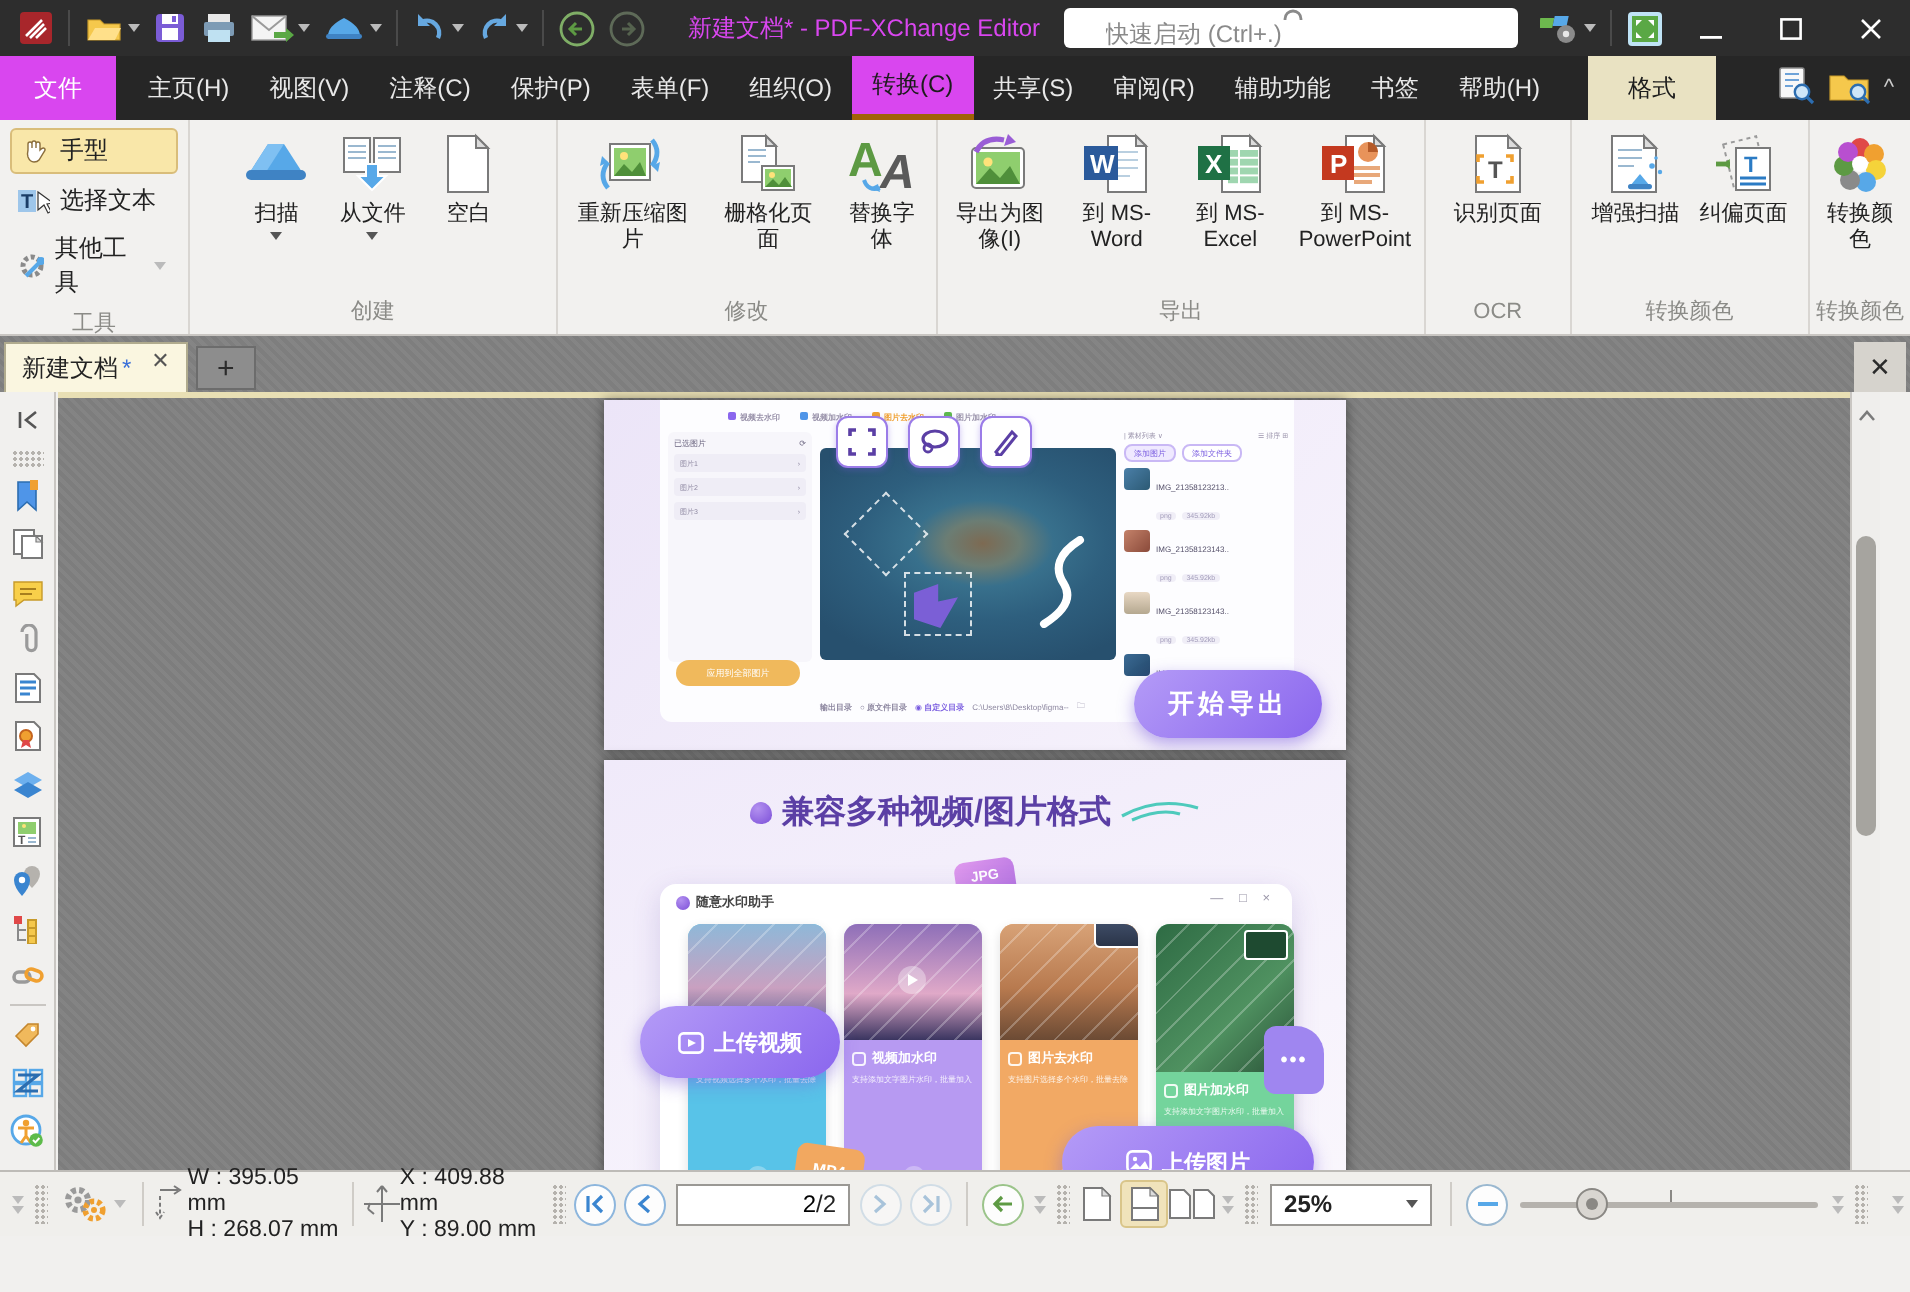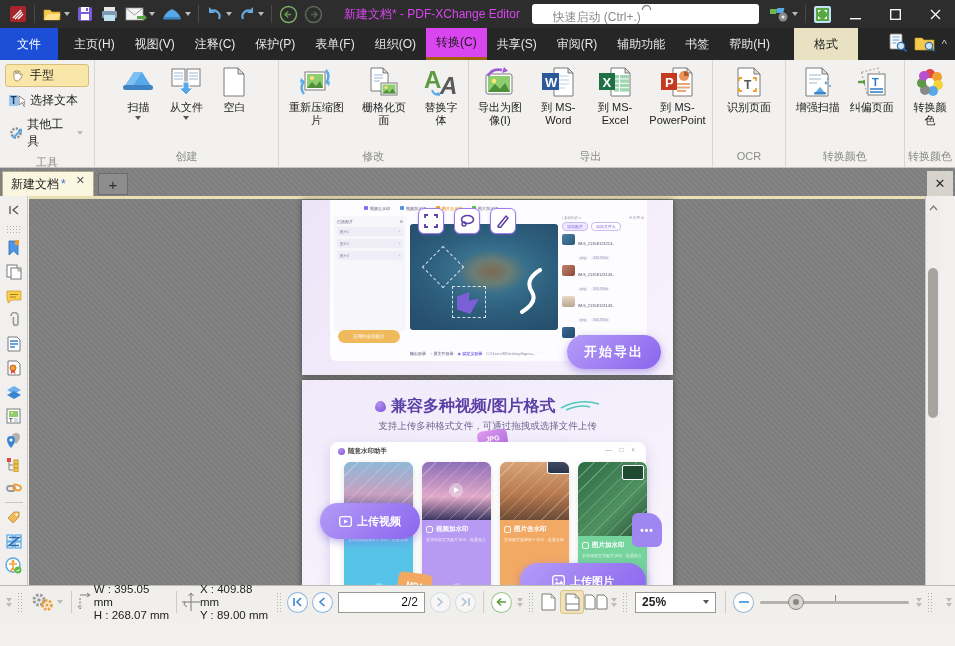--- a/index.html
+++ b/index.html
@@ -22,21 +22,21 @@
     font-family:inherit; background:transparent; }
   .tb-search input::placeholder { color:#8a8a8a; }
   .win-btns { margin-left:auto; display:flex; height:28px; }
   .win-btn { width:40px; height:28px; display:flex; align-items:center; justify-content:center;
     color:#fff; font-size:13px; cursor:pointer; }
 
   
   .tabrow { position:absolute; left:0; top:28px; width:955px; height:32px; background:#262626;
     display:flex; align-items:stretch; }
   .rtab { display:flex; align-items:center; padding:0 10px; color:#e8e8e8; font-size:12px; cursor:pointer; }
-  .rtab.file { background:#1d4ed8; color:#fff; padding:0 17px; margin-right:6px;text-align:right; }
+  .rtab.file { background:#d946ef; color:#fff; padding:0 17px; margin-right:6px;text-align:right; }
   .rtab.active { background:#d946ef; color:#1c1c1c; border-bottom:3px solid #a16207; }
   .rtab.format { background:#e9e2c2; color:#1c1c1c; margin-left:14px; padding:0 20px; }
   .tabrow-right { margin-left:auto; display:flex; align-items:center; gap:6px; padding-right:8px; }
 
   
   .ribbon { position:absolute; left:0; top:60px; width:955px; height:108px; background:#f2f1ef;
     border-bottom:1px solid #c9c6c2; display:flex; }
   .rgroup { display:flex; flex-direction:column; height:100%; padding:2px 1px 0 1px; position:relative; }
   .rgroup + .rgroup { border-left:1px solid #d9d6d2; }
   .rgroup-body { flex:1; display:flex; align-items:flex-start; justify-content:center; }
@@ -777,21 +777,20 @@
     </div>
 
     <div class="pdfpage" id="pg2">
       <div class="p2-bg">
         <div class="p2-title">
           <span class="p2-drop"></span><span>兼容多种视频/图片格式</span>
           <svg width="40" height="12" style="vertical-align:0">
               <path d="M1 9 q18 -10 38 -4 M6 11 q14 -6 24 -3" fill="none" stroke="#4ecabc" stroke-width="1.6"></path>
             </svg>
         </div>
-        <div class="p2-sub">支持上传多种格式文件，可通过拖拽或选择文件上传</div>
         <div class="sticker" style="left:176px;top:50px;width:30px;height:24px;background:linear-gradient(135deg,#e09aee,#b06fe0);transform:rotate(-8deg);font-size:7px;">
           <span>JPG</span>
           <svg width="14" height="8">
               <path d="M0 8 l4-5 3 3 3-4 4 6 z" fill="#fff" opacity=".85"></path>
             </svg>
         </div>
         <div class="p2-win">
           <div class="p2-wtitle">
               <i></i>
               <span>随意水印助手</span>
@@ -857,21 +856,21 @@
             </div>
           </div>
         </div>
         <div class="pillbtn" style="left:18px;top:123px;width:100px;height:36px;font-size:11px;">
           <svg width="13" height="11">
               <rect x="0.7" y="0.7" width="11.6" height="9.6" rx="2" fill="none" stroke="#fff" stroke-width="1.3"></rect>
               <path d="M5 3.5 l4 2 -4 2 z" fill="#fff"></path>
             </svg>
           <span>上传视频</span>
         </div>
-        <div class="pillbtn" style="left:218px;top:183px;width:126px;height:36px;font-size:11px;">
+        <div class="pillbtn" style="left:229px;top:183px;width:126px;height:36px;font-size:11px;">
           <svg width="13" height="12">
               <rect x="0.7" y="0.7" width="11.6" height="10.6" rx="2.5" fill="none" stroke="#fff" stroke-width="1.3"></rect>
               <circle cx="4.5" cy="4.5" r="1.1" fill="#fff"></circle>
               <path d="M2 9.5 l3-3 2 2 2.5-3 2 4 z" fill="#fff"></path>
             </svg>
           <span>上传图片</span>
         </div>
         <div class="sticker" style="left:95px;top:193px;width:34px;height:32px;background:#f2a860;transform:rotate(8deg);font-size:8px;">
           <span>MP4</span>
           <svg width="16" height="8">

